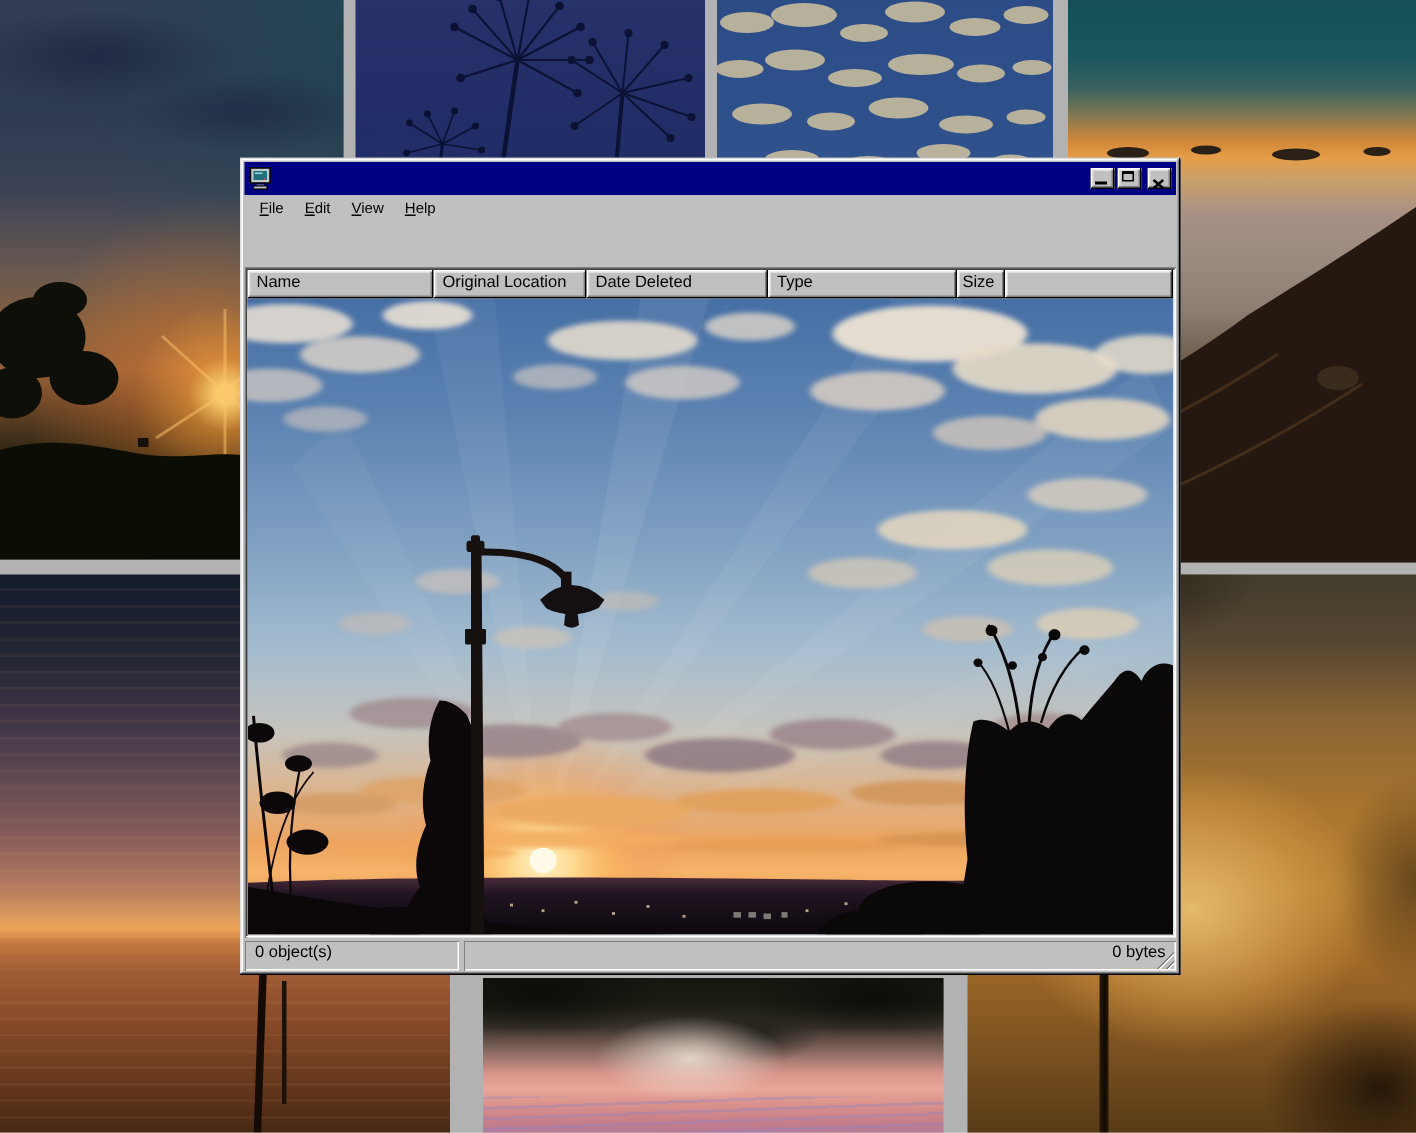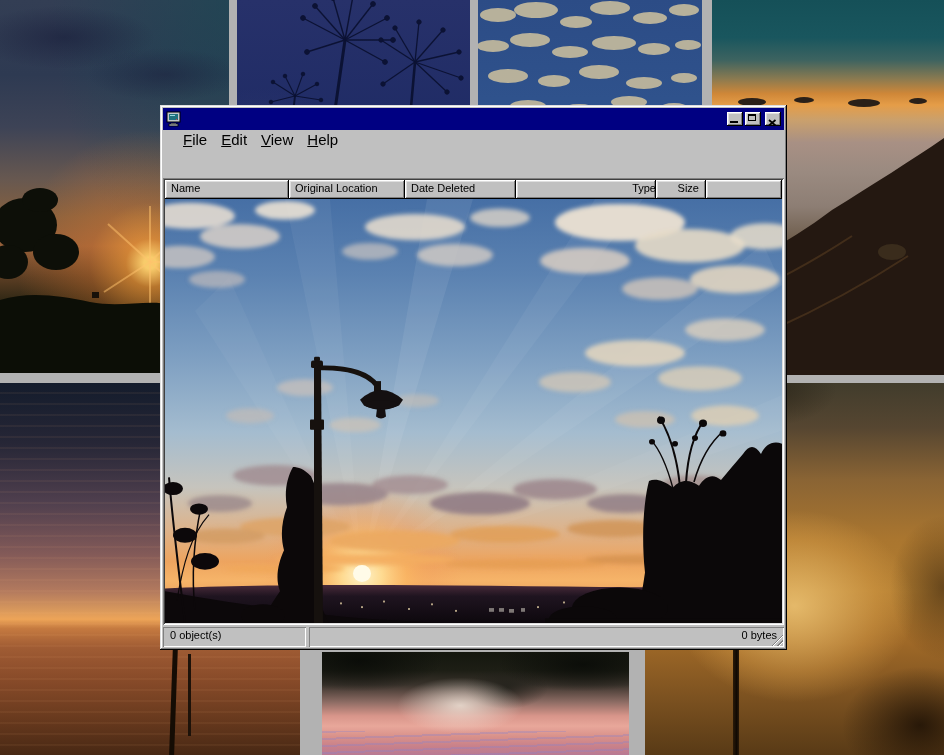--- a/index.html
+++ b/index.html
@@ -59,31 +59,31 @@
   .title-icon{width:16px;height:16px;flex:0 0 16px;}
   .title-text{flex:1;color:#fff;font-size:11px;font-weight:bold;padding-left:3px;}
   .win-buttons{display:flex;gap:2px;align-items:center;}
   .btn95{width:16px;height:14px;background:#c0c0c0;border:0;padding:0;position:relative;
     box-shadow:inset -1px -1px 0 #000, inset 1px 1px 0 #fff, inset -2px -2px 0 #808080, inset 2px 2px 0 #dfdfdf;}
   .btn95.close{margin-left:2px;}
   .g-min{position:absolute;left:3px;bottom:3px;width:8px;height:2px;background:#000;}
   .g-max{position:absolute;left:3px;top:2px;width:8px;height:7px;border:1px solid #000;border-top-width:2px;box-sizing:border-box;}
   .g-close{position:absolute;left:3px;top:3px;}
 
-  .menubar{height:20px;flex:0 0 20px;display:flex;align-items:center;padding-left:13px;font-size:15px;color:#000;}
+  .menubar{height:20px;flex:0 0 20px;display:flex;align-items:center;padding-left:3px;font-size:10px;color:#000;}
   .menu-item{padding:2px 7px 3px;}
   .menu-item u{text-decoration:underline;}
 
   .listview{flex:1;display:flex;flex-direction:column;position:relative;padding:2px;background:#9aa0a6;
     box-shadow:inset 1px 1px 0 #808080, inset -1px -1px 0 #fff, inset 2px 2px 0 #404040, inset -2px -2px 0 #dfdfdf;margin-top:28px;}
   .header-row{height:19px;flex:0 0 19px;display:flex;}
   .hcell{background:#c0c0c0;font-size:11px;color:#000;padding:2px 0 0 6px;box-sizing:border-box;white-space:nowrap;overflow:hidden;
     box-shadow:inset -1px -1px 0 #000, inset 1px 1px 0 #fff, inset -2px -2px 0 #808080, inset 2px 2px 0 #dfdfdf;}
-  .hc-0{width:124px;} .hc-1{width:116px;} .hc-2{width:111px;} .hc-3{width:140px;text-align:right;}
-  .hc-4{width:50px;text-align:right;padding-right:7px;padding-left:0;} .hc-5{flex:1;}
+  .hc-0{width:124px;} .hc-1{width:102px;} .hc-2{width:121px;} .hc-3{width:126px;}
+  .hc-4{width:32px;text-align:right;padding-right:7px;padding-left:0;} .hc-5{flex:1;}
   .client{flex:1;position:relative;overflow:hidden;background:#7f9ab5;}
   .client svg{position:absolute;inset:0;width:100%;height:100%;}
 
   .statusbar{height:20px;flex:0 0 20px;margin-top:2px;display:flex;gap:3px;}
   .spanel{background:#c0c0c0;font-size:11px;color:#000;padding:2px 7px 16px;box-sizing:border-box;
     box-shadow:inset 1px 1px 0 #808080, inset -1px -1px 0 #fff;}
   .sp-1{width:143px;flex:0 0 143px;}
   .sp-2{flex:1;position:relative;text-align:right;}
   .grip{position:absolute;right:1px;bottom:1px;width:13px;height:13px;
     background:repeating-linear-gradient(135deg,#c0c0c0 0 2px,#808080 2px 3px,#fff 3px 4px);

